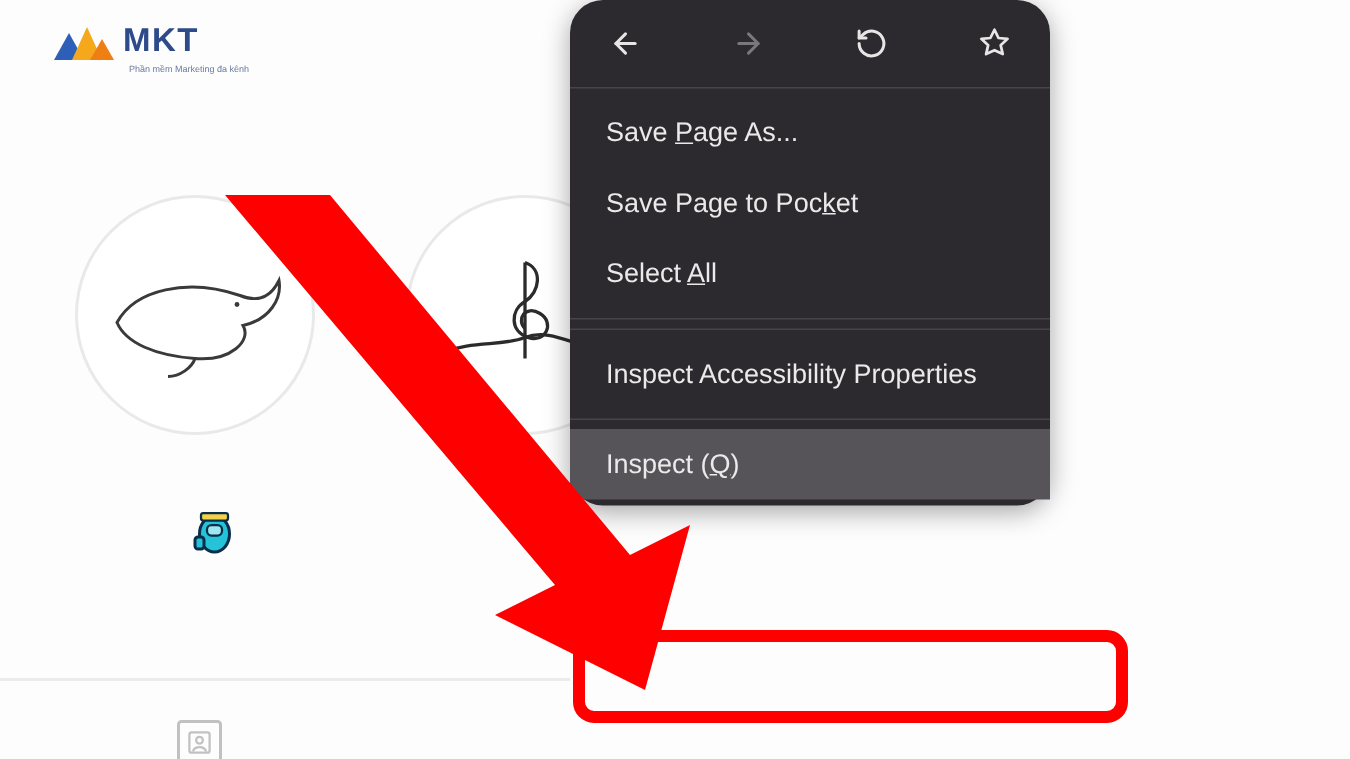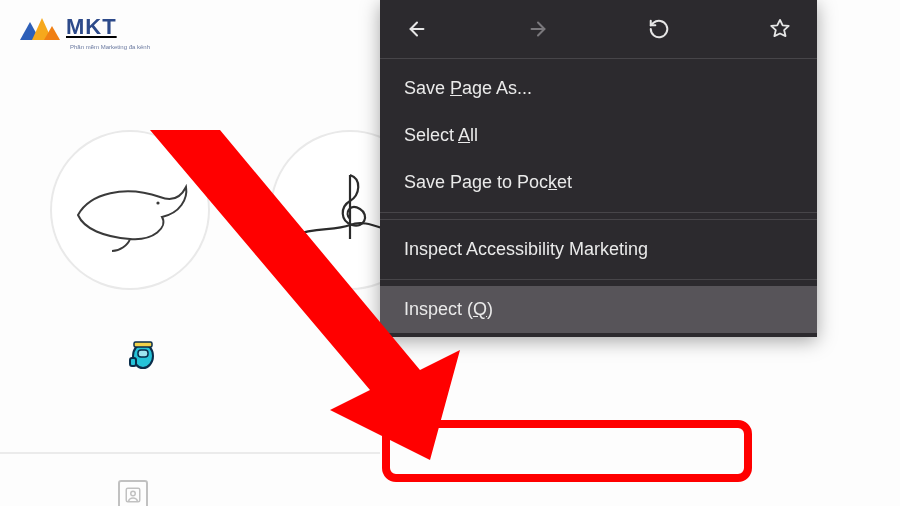--- a/index.html
+++ b/index.html
@@ -2,22 +2,22 @@
 <html><head>
 <meta charset="utf-8">
 <style>
   * { box-sizing: border-box; margin: 0; padding: 0; }
   html, body { width: 900px; height: 506px; overflow: hidden; font-family: "Segoe UI", Arial, sans-serif; }
   body { background: #fdfdfd; position: relative; }
 
   
   .logo {
     position: absolute;
-    top: 14px; left: 20px;
-    display: flex; align-items: flex-start; gap: 6px; text-decoration: underline;
+    top: 14px; left: 36px;
+    display: flex; align-items: flex-start; gap: 6px;
   }
   .logo-mark {
     width: 40px; height: 26px; position: relative;
   }
   .logo-text {
     font-size: 22px; font-weight: 800; color: #2d4a8a; letter-spacing: 1px;
   }
   .logo-sub {
     position: absolute; left: 50px; top: 30px;
     font-size: 6px; color: #6b7aa0; white-space: nowrap;
@@ -51,26 +51,27 @@
 
   hr.sep {
     position: absolute; left: 0; right: 520px; top: 452px;
     border: none; border-top: 2px solid #ebebeb;
   }
 
   
   .ctx {
     position: absolute;
     left: 380px; top: 0;
-    width: 437px;
+    width: 320px;
     background: #2c2a2e;
     color: #eaeaea;
     font-size: 18px;
     padding-bottom: 4px;
     box-shadow: 0 4px 18px rgba(0,0,0,.35);
+    border-radius: 22px;
   }
   .ctx-nav {
     display: flex; align-items: center; justify-content: space-between;
     padding: 18px 26px 12px 26px;
   }
   .ctx-nav .ico { width: 22px; height: 22px; color: #e6e6e6; display:flex; align-items:center; justify-content:center; }
   .ctx-nav .ico.dim { color: #7a787c; }
   .ctx hr {
     border: none; border-top: 1px solid #474549; margin: 6px 0;
   }
@@ -173,25 +174,25 @@
         </svg>
     </span>
     <span class="ico">
       <svg viewBox="0 0 24 24" width="22" height="22" fill="none" stroke="currentColor" stroke-width="2" stroke-linejoin="round">
           <path d="M12 2l2.9 6 6.6.6-5 4.6 1.5 6.5L12 16.9 5.9 19.7l1.5-6.5-5-4.6 6.6-.6z"></path>
         </svg>
     </span>
   </div>
   <hr>
   <div class="ctx-item">Save <u>P</u>age As...</div>
+  <div class="ctx-item">Save Page to Poc<u>k</u>et</div>
   <div class="ctx-item">Select <u>A</u>ll</div>
-  <div class="ctx-item">Save Page to Poc<u>k</u>et</div>
   <hr>
   <hr>
-  <div class="ctx-item">Inspect Accessibility Marketing</div>
+  <div class="ctx-item">Inspect Accessibility Properties</div>
   <hr>
   <div class="ctx-item hovered">Inspect (<u>Q</u>)</div>
 </div>
 
 <svg class="arrow" viewBox="0 0 320 340">
   <polygon points="0,0 70,0 270,240 310,220 280,330 180,280 220,260" fill="#ff0000"></polygon>
 </svg>
 
 <div class="highlight-box"></div>
 

